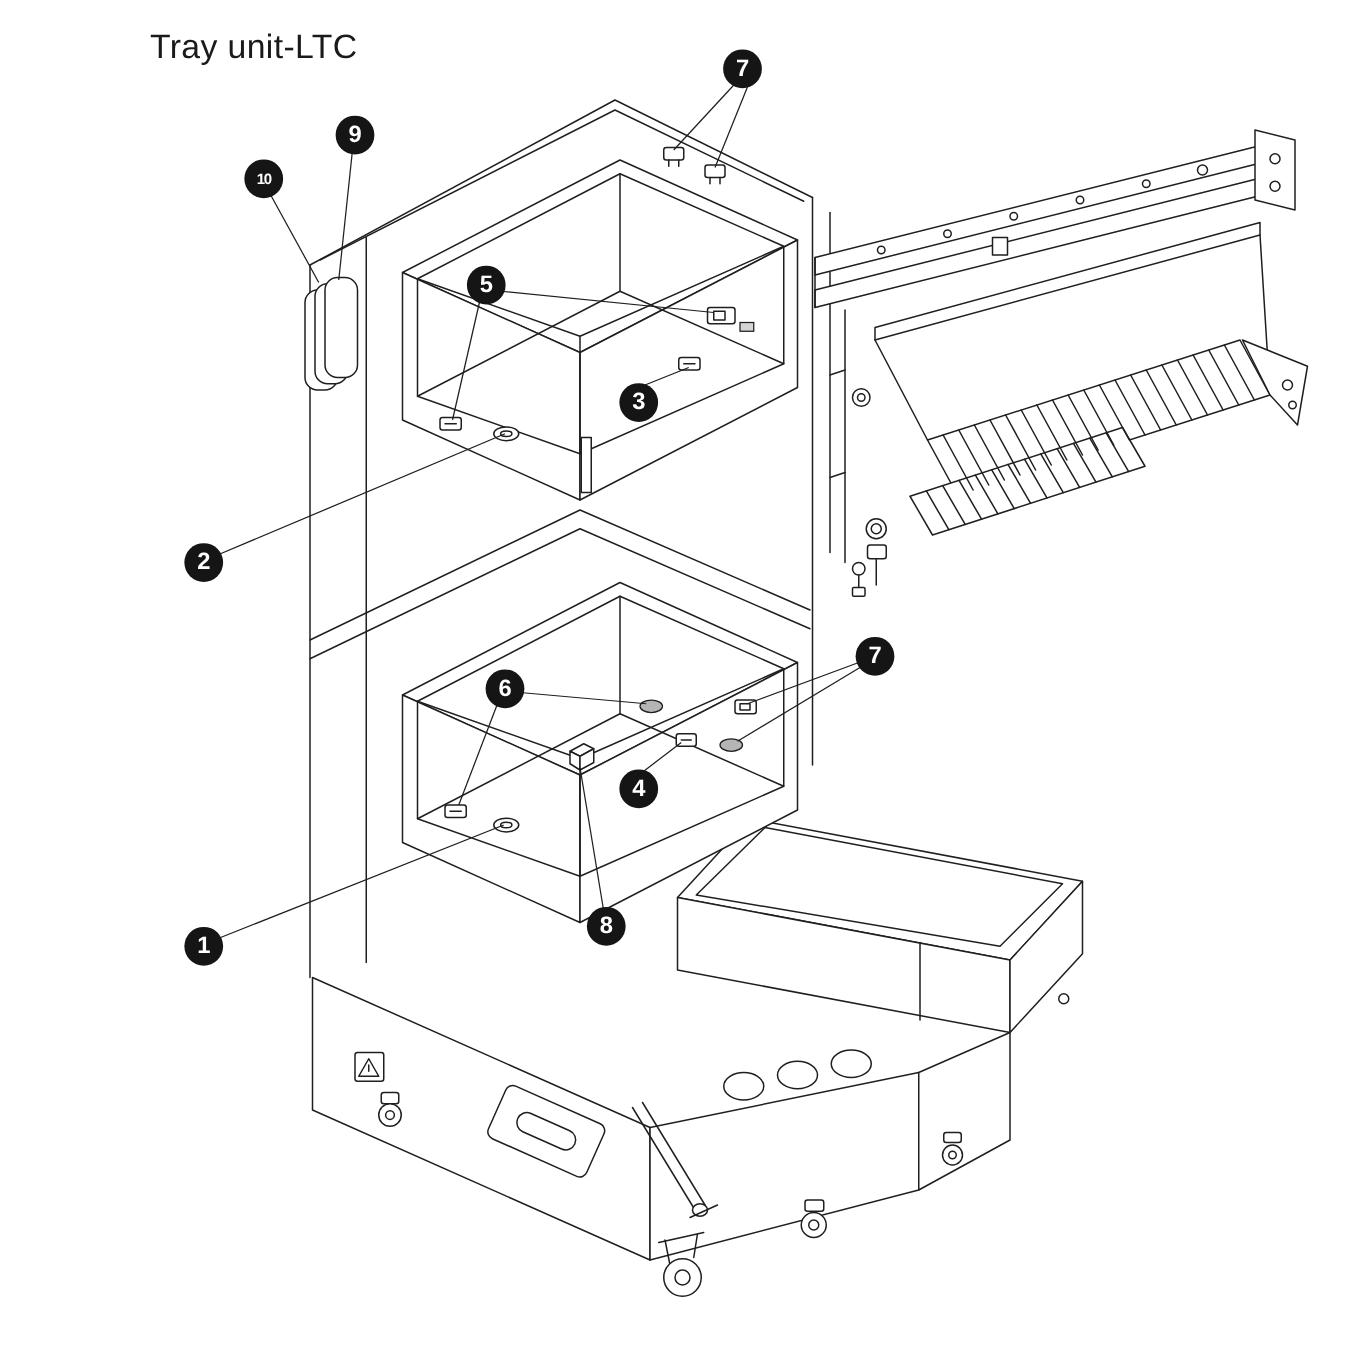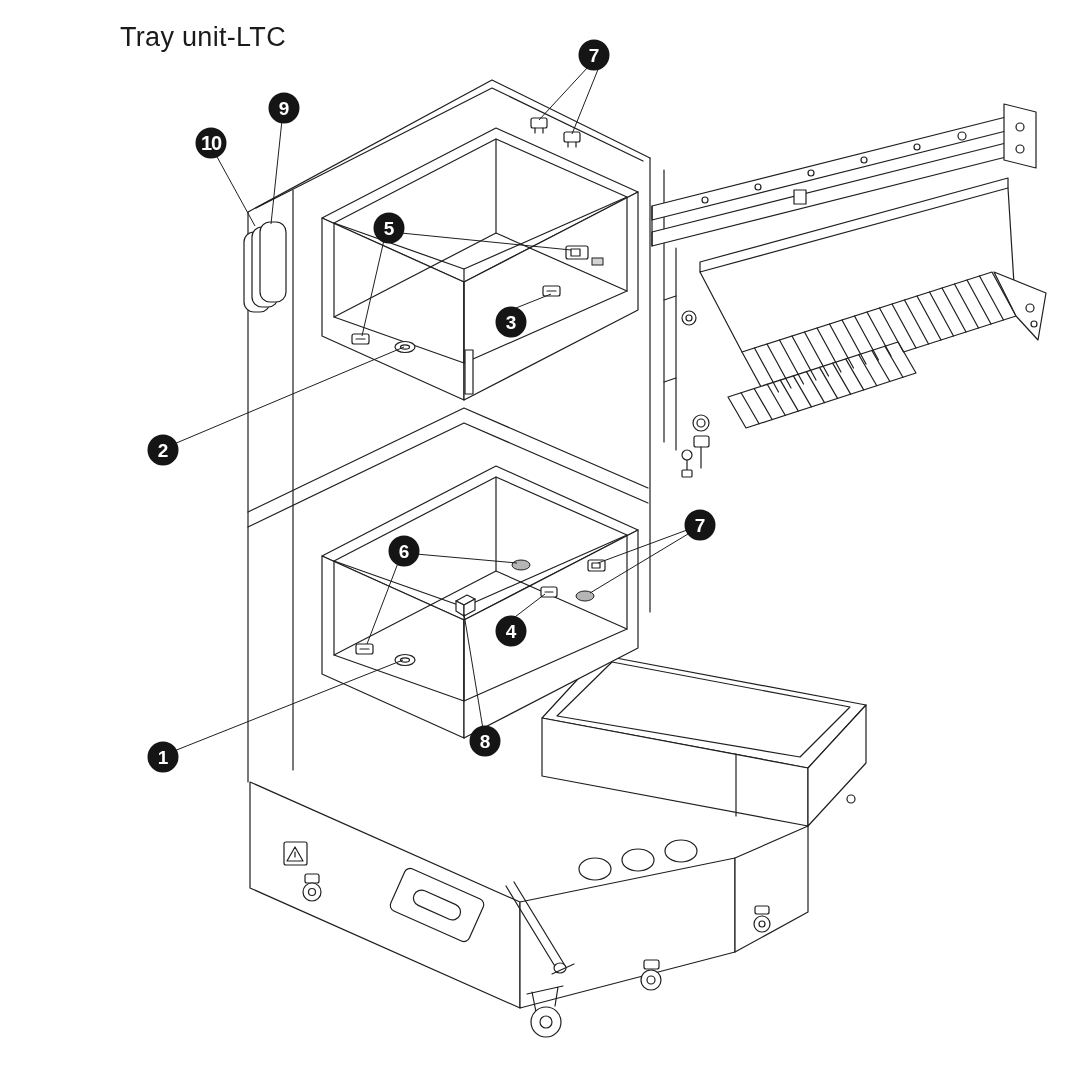--- a/index.html
+++ b/index.html
@@ -5,21 +5,21 @@
   html,body{margin:0;padding:0;background:#ffffff}
   #stage{position:relative;width:1076px;height:1088px;background:#ffffff;overflow:hidden;
          font-family:"Liberation Sans",sans-serif}
   .title{position:absolute;left:120px;top:22px;font-size:27px;color:#1a1a1a;letter-spacing:.3px}
   #diagram{position:absolute;left:0;top:0}
   #callout-layer{position:absolute;left:0;top:0;width:100%;height:100%;pointer-events:none}
   .callout{position:absolute;width:31px;height:31px;border-radius:50%;
            display:flex;align-items:center;justify-content:center;
            font-weight:bold;font-size:19px;transform:translate(-50%,-50%);
            font-family:"Liberation Sans",sans-serif}
-  .callout.wide{font-size:20px;letter-spacing:-1px}
+  .callout.wide{font-size:12px;letter-spacing:-1px}
   .ln{fill:none;stroke:#1f1f1f;stroke-width:1.2;stroke-linejoin:round;stroke-linecap:round}
   .fw{fill:#ffffff;stroke:#1f1f1f;stroke-width:1.2;stroke-linejoin:round;stroke-linecap:round}
   .pad{fill:#b5b5b5;stroke:#1f1f1f;stroke-width:1}
   .ld{fill:none;stroke:#1f1f1f;stroke-width:1}
 </style>
 </head>
 <body>
 
 <div id="stage">
 

